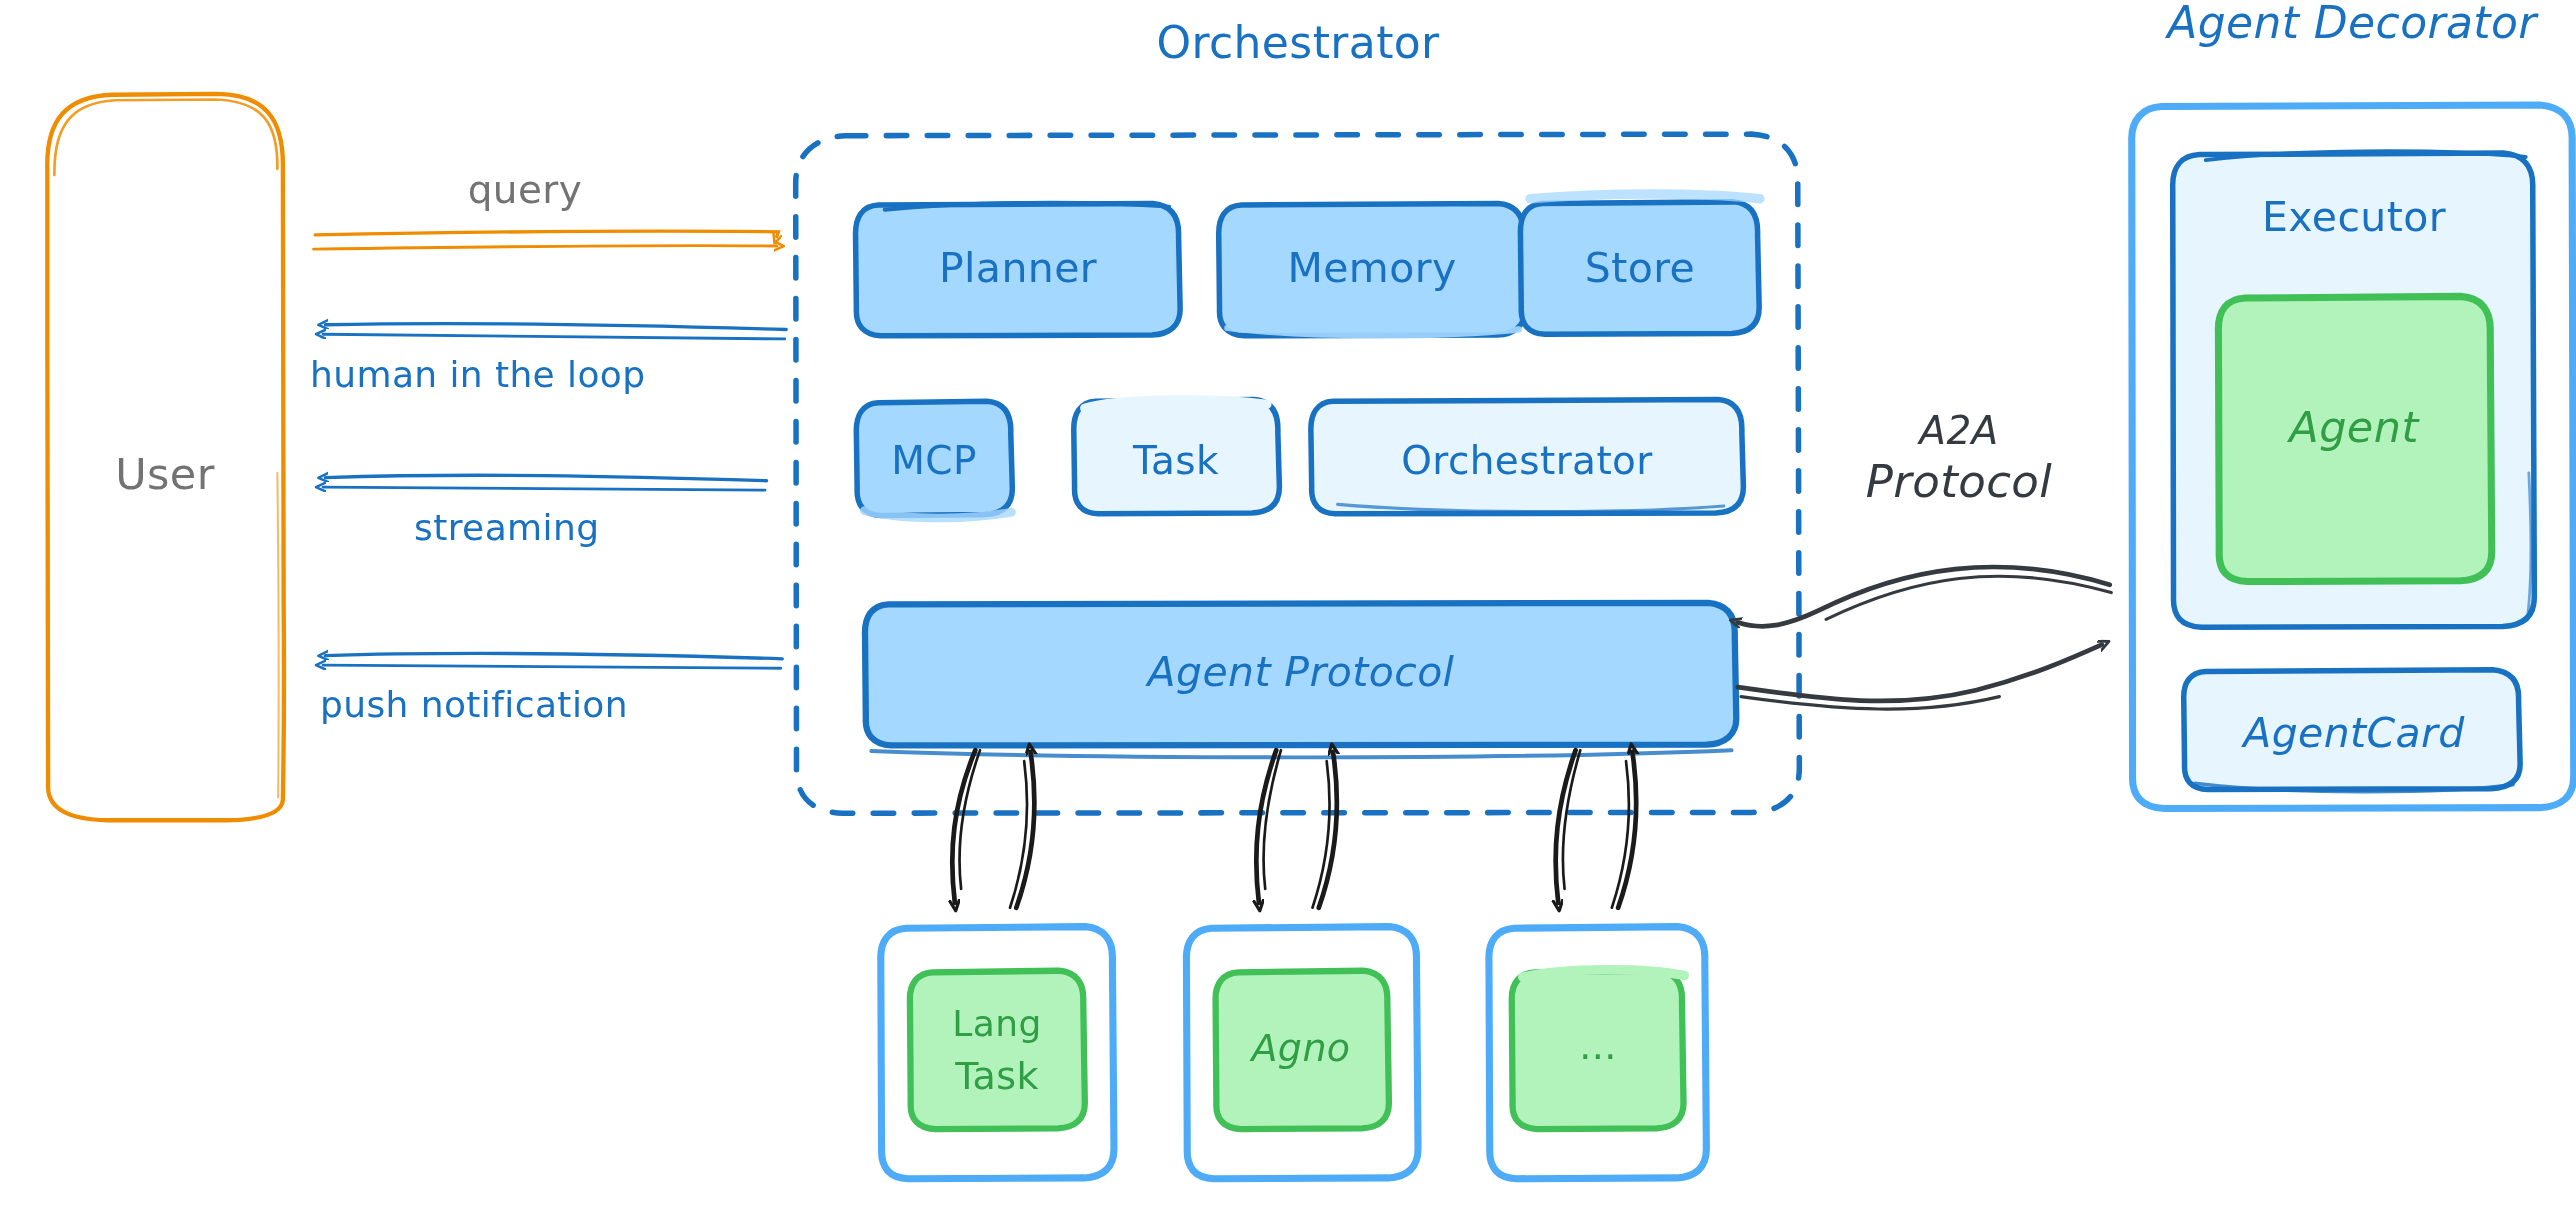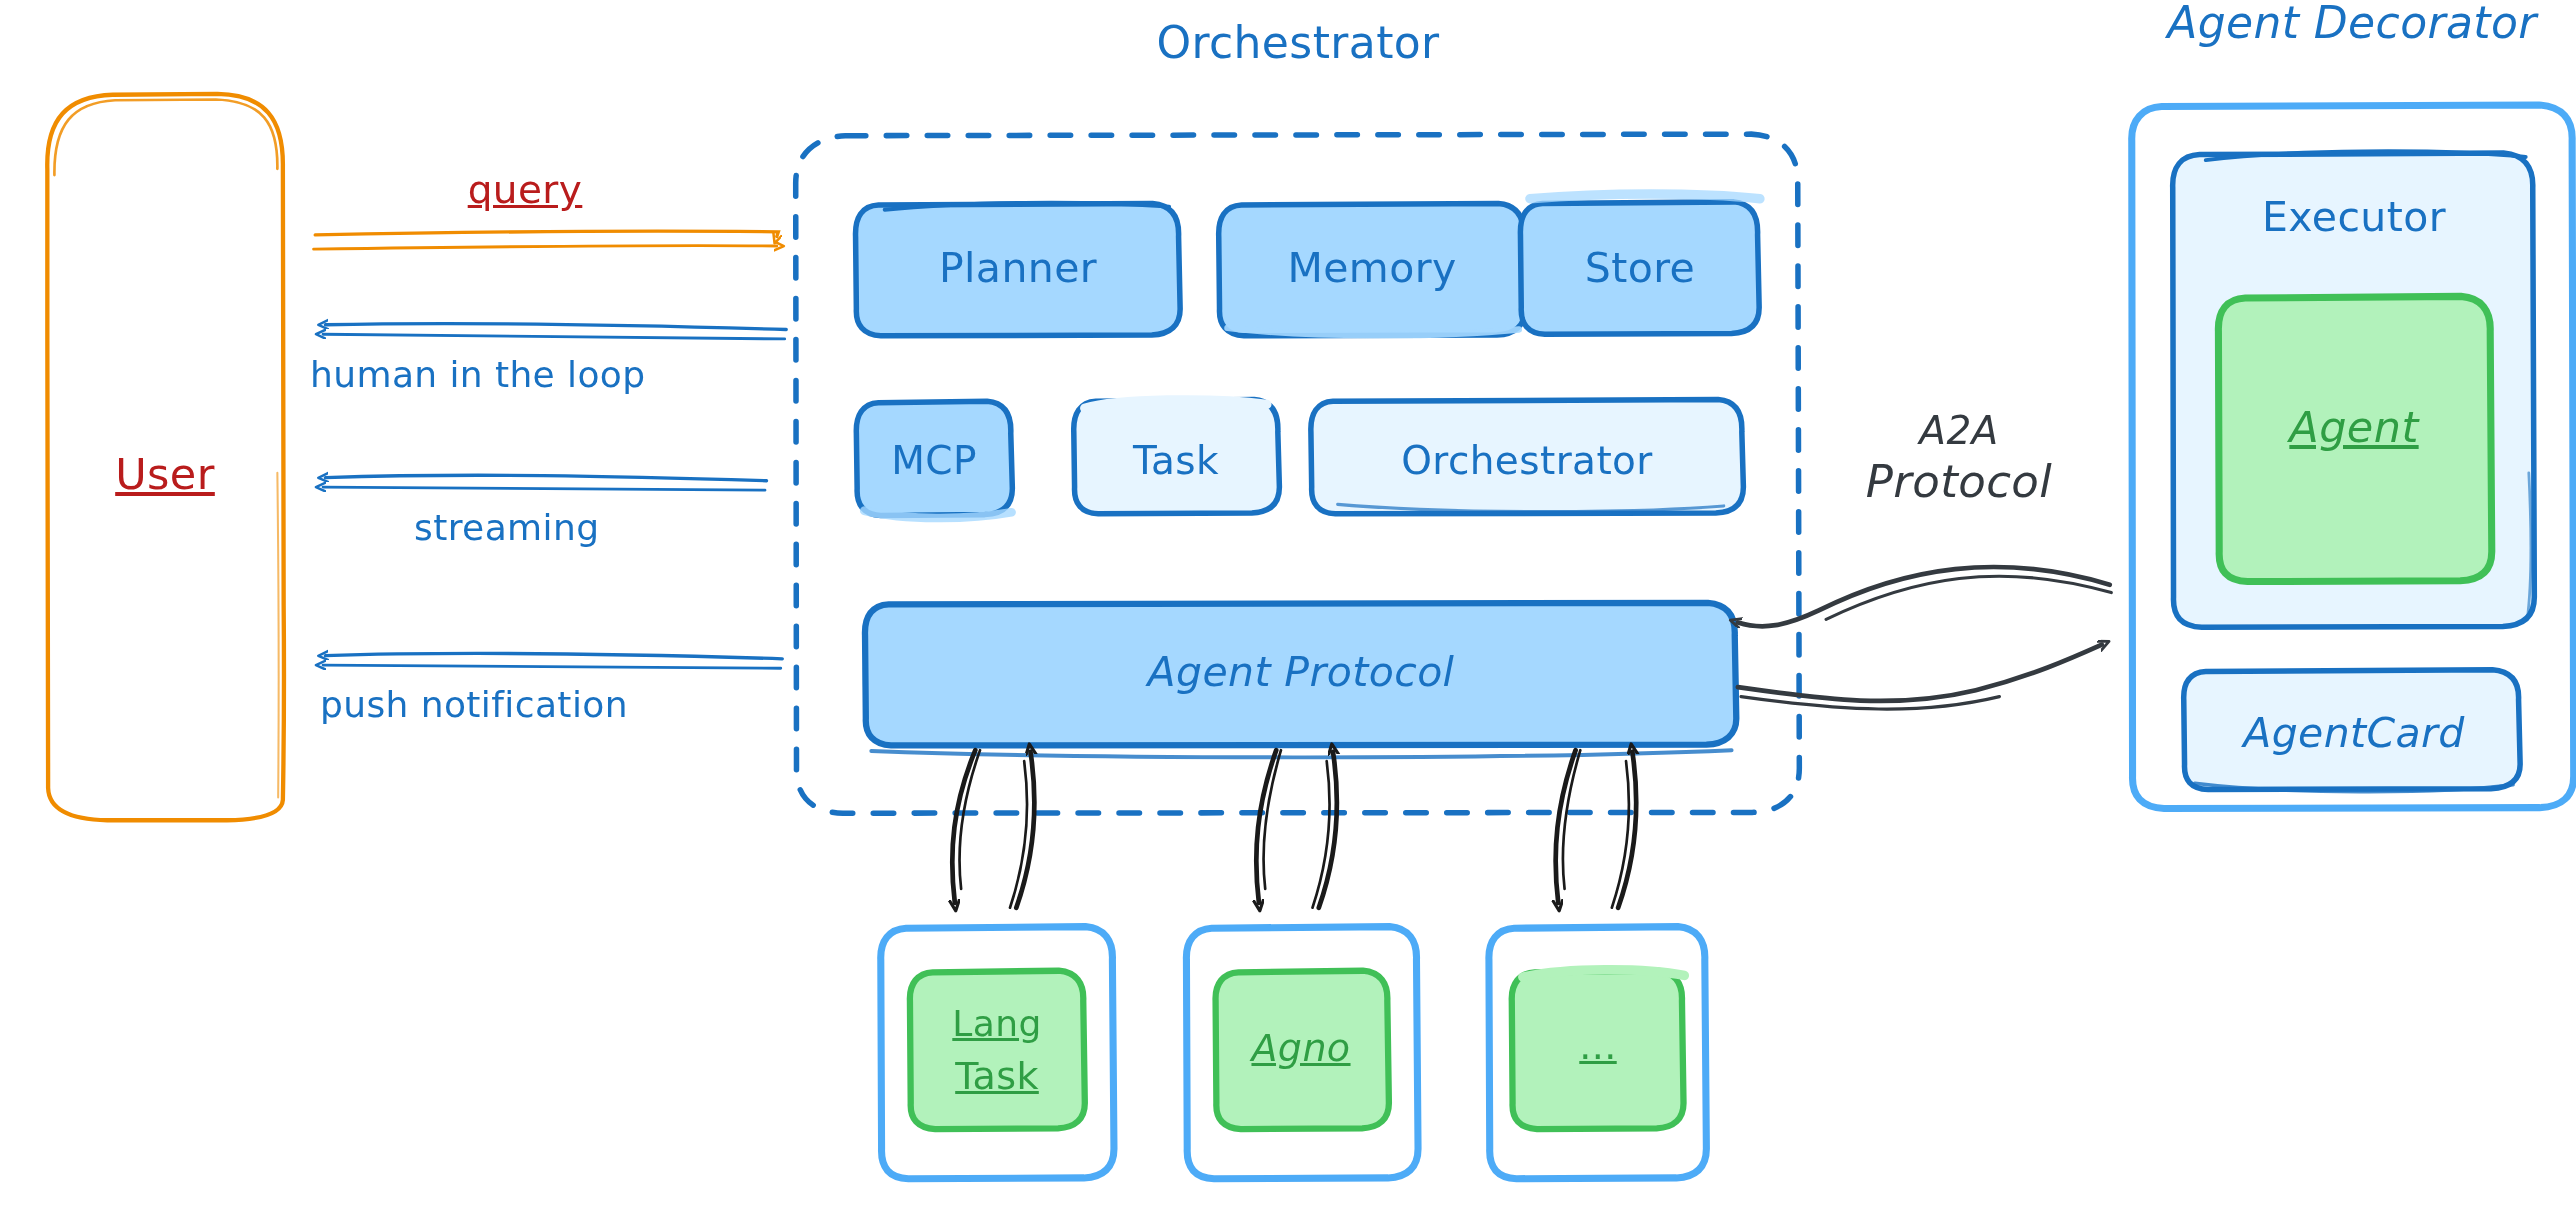--- a/index.html
+++ b/index.html
@@ -3,22 +3,22 @@
 <meta charset="utf-8">
 <style>
   html,body{margin:0;padding:0;background:#ffffff;}
   body{width:2576px;height:1212px;position:relative;overflow:hidden;
        font-family:"DejaVu Sans",sans-serif;}
   #stage{position:absolute;left:0;top:0;width:2576px;height:937px;margin-left:30px;}
   svg.layer{position:absolute;left:0;top:0;width:2576px;height:1212px;overflow:visible;}
   .lbl{position:absolute;white-space:pre;font-family:"DejaVu Sans",sans-serif;
        letter-spacing:0.4px;pointer-events:none;}
   .c-blue{color:#1971c2;}
-  .c-orange{color:#b91c1c;text-decoration:underline;}
-  .c-green{color:#2f9e44;text-decoration:underline;}
+  .c-orange{color:#737373;}
+  .c-green{color:#2f9e44;}
   .c-dark{color:#343a40;}
   .center{text-align:center;transform:translateX(-50%);}
   .ital{font-style:italic;}
 </style>
 </head>
 <body>
 
 <div id="stage">
 
   <svg class="layer" viewBox="0 0 3270 1538">

